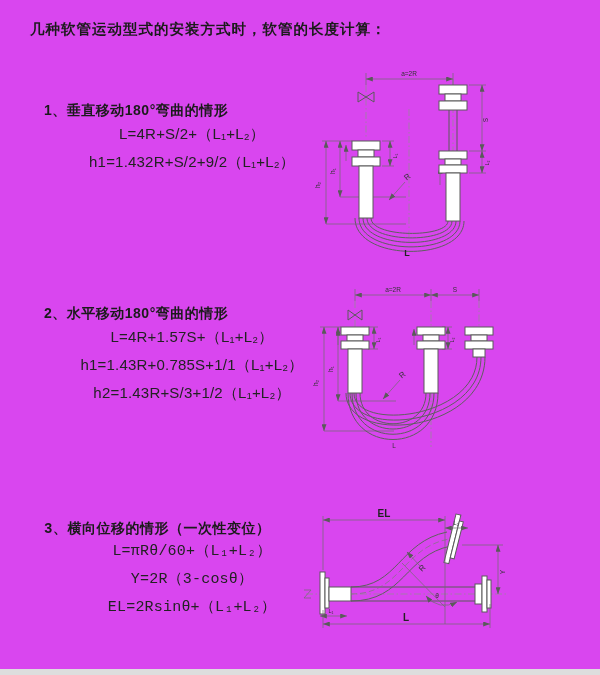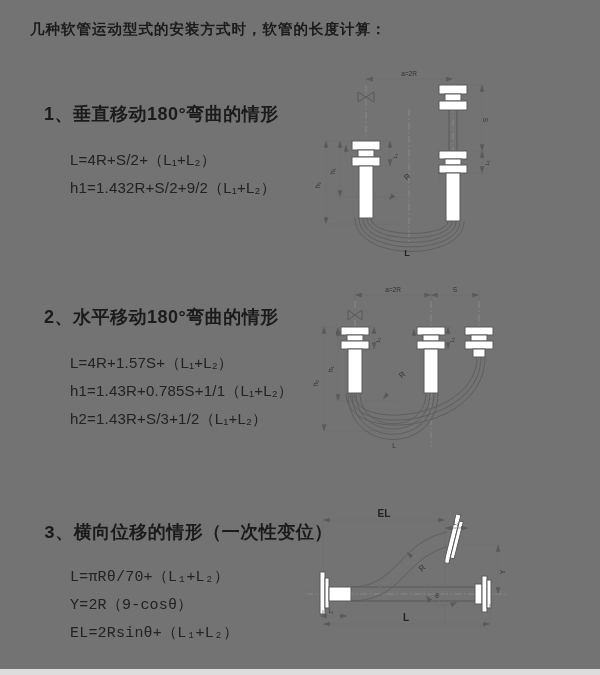--- a/index.html
+++ b/index.html
@@ -1,21 +1,21 @@
 <!DOCTYPE html>
 <html><head>
 <meta charset="utf-8">
 <style>
   html,body{margin:0;padding:0;background:#f4f4f4;}
-  .page{position:relative;width:600px;height:675px;background:#737373;overflow:hidden;
+  .page{position:relative;width:600px;height:675px;background:#d946ef;overflow:hidden;
         font-family:"Liberation Sans","DejaVu Sans",sans-serif;color:#1b1b1b;}
   .title{position:absolute;left:30px;top:20px;font-size:14.5px;font-weight:bold;letter-spacing:1px;}
   .section{position:absolute;left:44px;width:270px;}
-  .sec-head{font-size:18px;font-weight:bold;letter-spacing:0.5px;white-space:nowrap;}
-  .formulas{margin:20px 0 0 26px;}
+  .sec-head{font-size:14px;font-weight:bold;letter-spacing:0.5px;white-space:nowrap;}
+  .formulas{margin:0 0 0 26px;text-align:center;}
   .formula{font-size:15px;line-height:28px;color:#222;letter-spacing:0.2px;white-space:nowrap;}
   .diag{position:absolute;}
   .bottom-edge{position:absolute;left:0;bottom:0;width:600px;height:6px;background:#dddddd;}
   
   .obj{fill:none;stroke:#5a5a5a;stroke-width:1;}
   .fr{fill:#ffffff;stroke:#5a5a5a;stroke-width:1;}
   .dim{stroke:#6f6f6f;stroke-width:0.7;fill:none;}
   .cl{stroke:#909090;stroke-width:0.7;stroke-dasharray:7 2.5 1.5 2.5;fill:none;}
   .hose{fill:none;stroke:#5f5f5f;stroke-width:1;}
   .hosed{fill:none;stroke:#7a7a7a;stroke-width:0.7;stroke-dasharray:6 3;}
@@ -46,22 +46,22 @@
     <div class="formulas">
       <div class="formula">L=4R+1.57S+（L₁+L₂）</div>
       <div class="formula">h1=1.43R+0.785S+1/1（L₁+L₂）</div>
       <div class="formula">h2=1.43R+S/3+1/2（L₁+L₂）</div>
     </div>
   </div>
 
   <div class="section" style="top:520px;font-family:Liberation Mono, monospace;">
     <div class="sec-head"><span>3、</span><span>横向位移的情形（一次性变位）</span></div>
     <div class="formulas">
-      <div class="formula">L=πRθ/70+（L₁+L₂）</div>
-      <div class="formula">Y=2R（9-cosθ）</div>
+      <div class="formula">L=πRθ/60+（L₁+L₂）</div>
+      <div class="formula">Y=2R（3-cosθ）</div>
       <div class="formula">EL=2Rsinθ+（L₁+L₂）</div>
     </div>
   </div>
 
   <svg class="diag" style="left:308px;top:65px;" width="280" height="195" viewBox="0 0 280 195">
     <defs>
       <marker id="a1" markerWidth="7" markerHeight="5" refX="6.8" refY="2.5" orient="auto-start-reverse" markerUnits="userSpaceOnUse">
         <path d="M0,0 L7,2.5 L0,5 Z" fill="#5a5a5a"></path>
       </marker>
       <pattern id="bp1" width="3.5" height="3.5" patternUnits="userSpaceOnUse">

